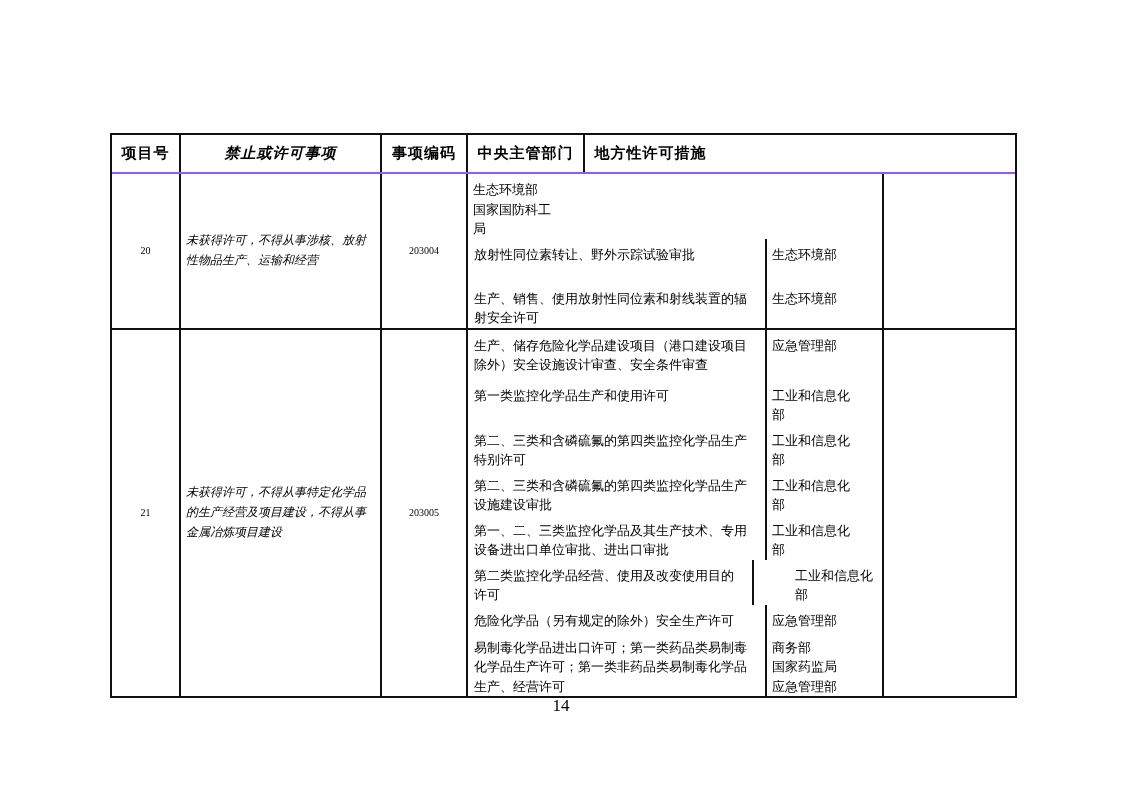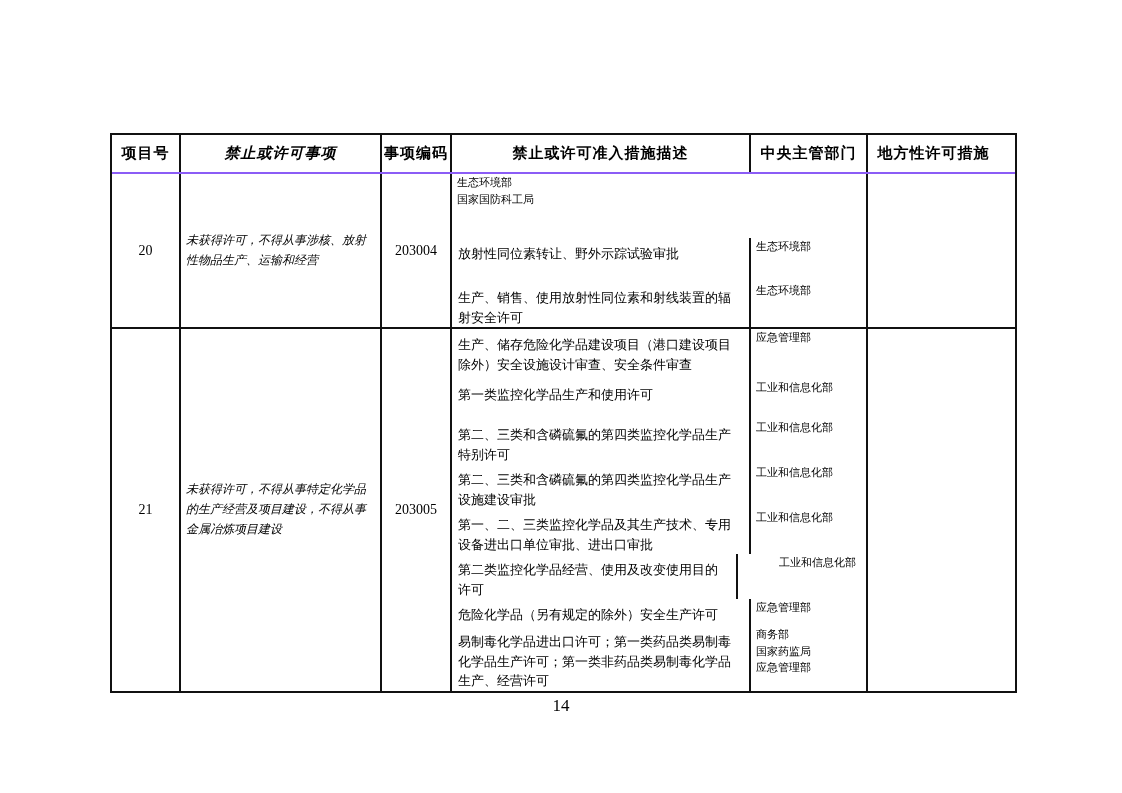--- a/index.html
+++ b/index.html
@@ -47,28 +47,28 @@
   }
   .row-20 { min-height: 146px; border-bottom: 2px solid #111; }
   .row-21 { min-height: 347px; }
   .cell {
     box-sizing: border-box;
     border-right: 2px solid #111;
   }
   .cell:last-child { border-right: none; }
   .w1 { width: 69px; }
   .w2 { width: 201px; font-style: italic; }
-  .w3 { width: 70px; }
+  .w3 { width: 86px; }
   .w45 { width: 416px; }
   .w6 { width: 131px; }
   .center-cell {
     display: flex;
     align-items: center;
     justify-content: center;
-    font-size: 14px;
+    font-size: 10px;
   }
   .matter-cell {
     display: flex;
     align-items: center;
     padding: 0 5px;
     font-size: 12px;
     line-height: 1.65;
   }
   .measures {
     display: flex;
@@ -81,22 +81,22 @@
     box-sizing: border-box;
     width: 299px;
     border-right: 2px solid #111;
     padding: 6px 6px 0 6px;
     font-size: 13px;
     line-height: 1.5;
   }
   .depts {
     box-sizing: border-box;
     width: 96px;
-    padding: 0 3px 0 5px;
-    font-size: 11px;
+    padding: 6px 3px 0 5px;
+    font-size: 13px;
     line-height: 1.5;
   }
   .r20-s1 { min-height: 64px; }
   .r20-s2 { min-height: 44px; }
   .r21-s1 { min-height: 50px; }
   .r21-s2 { min-height: 40px; }
   .r21-s3 { min-height: 43px; }
   .r21-s4 { min-height: 43px; }
   .r21-s5 { min-height: 42px; }
   .r21-s6 { min-height: 40px; gap: 36px; }
@@ -114,21 +114,20 @@
 <body>
 
 <div class="page">
 
   <div class="nlist-table">
 
     <div class="hrow">
       <div class="hcell w1">项目号</div>
       <div class="hcell w2">禁止或许可事项</div>
       <div class="hcell w3">事项编码</div>
-      <div class="hcell" style="width:299px">禁止或许可准入措施描述</div>
       <div class="hcell" style="width:117px">中央主管部门</div>
       <div class="hcell w6">地方性许可措施</div>
     </div>
 
     <div class="row row-20">
       <div class="cell w1 center-cell">20</div>
       <div class="cell w2 matter-cell">未获得许可，不得从事涉核、放射性物品生产、运输和经营</div>
       <div class="cell w3 center-cell">203004</div>
       <div class="cell w45 measures">
         <div class="sub-row r20-s1">

